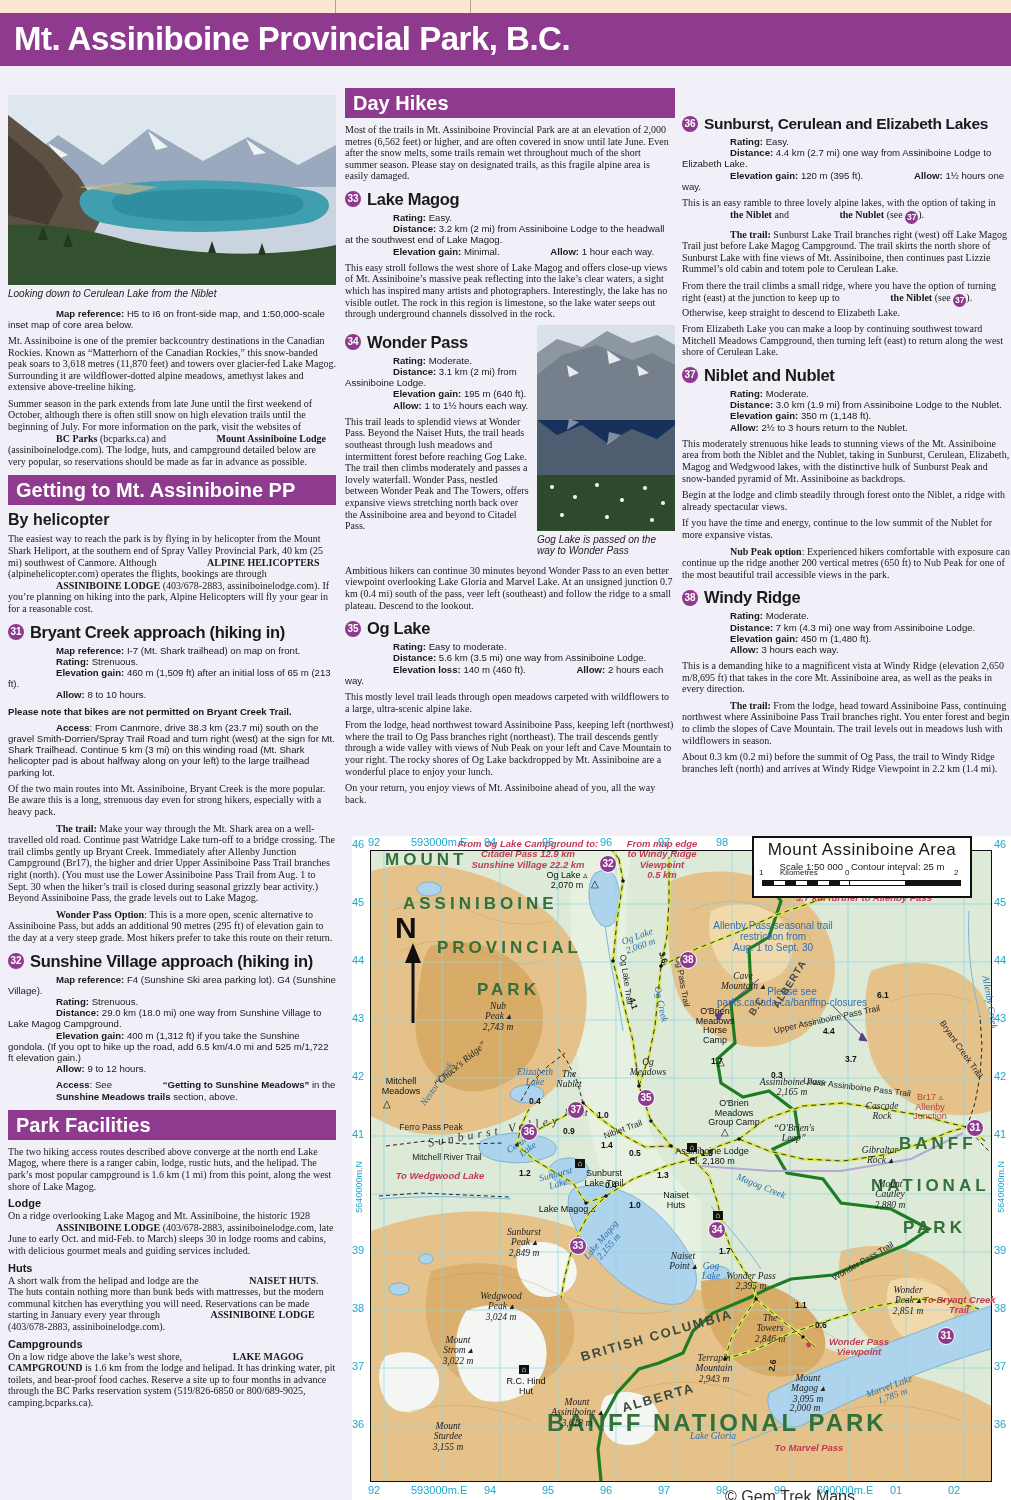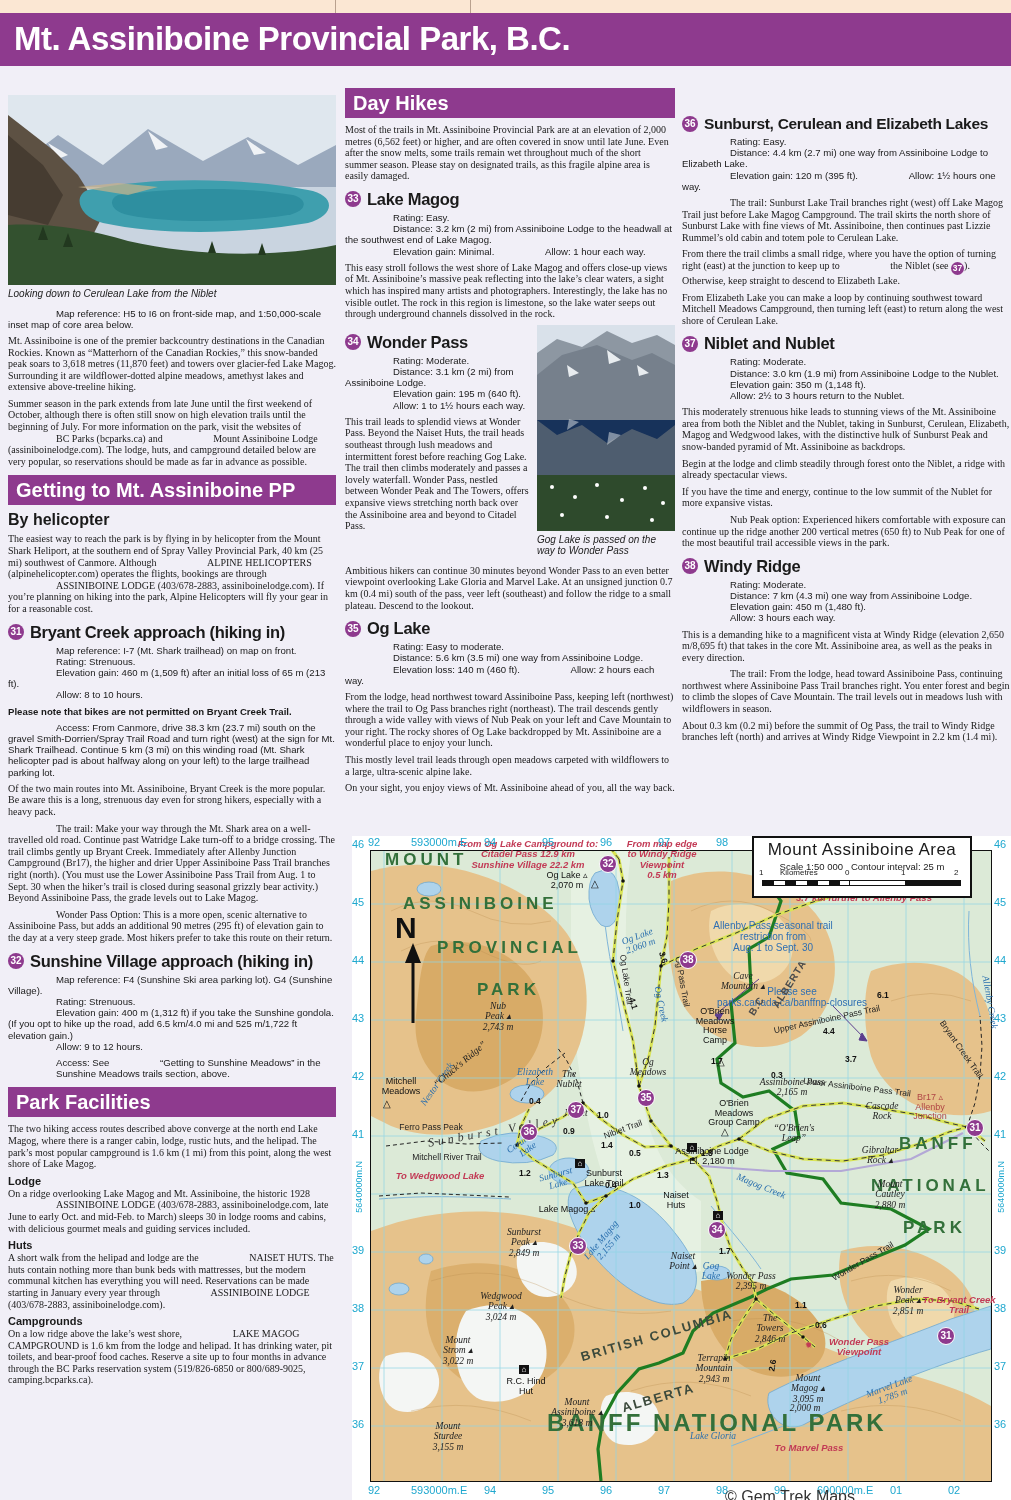--- a/index.html
+++ b/index.html
@@ -13,21 +13,21 @@
   #banner .t{position:absolute;left:14px;top:7px;font-weight:bold;font-size:33px;color:#fff;letter-spacing:-.5px;}
   
   .col{position:absolute;overflow:hidden;}
   #col-left{left:8px;top:95px;width:328px;height:1402px;}
   #col-mid{left:345px;top:88px;width:330px;height:746px;}
   #col-right{left:682px;top:115px;width:329px;height:719px;}
   .band{height:30px;background:#8e3a8e;color:#fff;font-weight:bold;font-size:20px;line-height:30px;padding-left:8px;margin:8px 0 6px 0;}
   .p{font-family:"Liberation Serif",serif;font-size:10px;line-height:11.6px;margin:0 0 5px 0;text-align:left;}
   .stat{font-size:9.6px;line-height:11.2px;}
   .stats{margin:0 0 5px 0;}
-  .bb{font-weight:normal;padding-left:48px;}
+  .bb{font-weight:bold;padding-left:48px;}
   .note-b{font-weight:bold;font-size:9.6px;line-height:11.2px;margin:0 0 5px 0;}
   .sans-p{font-size:9.6px;line-height:11.2px;margin:0 0 5px 0;}
   .subh{font-weight:bold;font-size:16px;margin:4px 0 4px 0;}
   .subh2{font-weight:bold;font-size:11px;margin:4px 0 1px 0;}
   .trail-head{display:flex;align-items:center;gap:6px;margin:8px 0 3px 0;}
   .trail-head .tname{font-weight:bold;font-size:16.5px;letter-spacing:-.3px;white-space:nowrap;}
   .badge{display:inline-block;flex:0 0 auto;width:16px;height:16px;border-radius:50%;background:#8e3a8e;color:#fff;
          font-weight:bold;font-size:10px;line-height:16px;text-align:center;font-style:normal;font-family:"Liberation Sans",sans-serif;}
   .badge.inline{width:13px;height:13px;line-height:13px;font-size:8.5px;vertical-align:-2px;}
   .caption{font-style:italic;font-size:10px;line-height:11.5px;margin:3px 0 8px 0;color:#222;}
@@ -127,20 +127,21 @@
     <p class="p"><span class="bb">The trail:</span><span> Make your way through the Mt. Shark area on a well-travelled old road. Continue past Watridge Lake turn-off to a bridge crossing. The trail climbs gently up Bryant Creek. Immediately after Allenby Junction Campground (Br17), the higher and drier Upper Assiniboine Pass Trail branches right (north). (You must use the Lower Assiniboine Pass Trail from Aug. 1 to Sept. 30 when the hiker’s trail is closed during seasonal grizzly bear activity.) Beyond Assiniboine Pass, the grade levels out to Lake Magog.</span></p>
     <p class="p"><span class="bb">Wonder Pass Option</span><span>: This is a more open, scenic alternative to Assiniboine Pass, but adds an additional 90 metres (295 ft) of elevation gain to the day at a very steep grade. Most hikers prefer to take this route on their return.</span></p>
 
     <div class="trail-head">
       <span class="badge">32</span>
       <span class="tname">Sunshine Village approach (hiking in)</span>
     </div>
     <div class="stats">
       <div class="stat"><span class="bb">Map reference:</span><span> F4 (Sunshine Ski area parking lot). G4 (Sunshine Village).</span></div>
       <div class="stat"><span class="bb">Rating:</span><span> Strenuous.</span></div>
+      <div class="stat"><span class="bb">Distance:</span><span> 29.0 km (18.0 mi) one way from Sunshine Village to Lake Magog Campground.</span></div>
       <div class="stat"><span class="bb">Elevation gain:</span><span> 400 m (1,312 ft) if you take the Sunshine gondola. (If you opt to hike up the road, add 6.5 km/4.0 mi and 525 m/1,722 ft elevation gain.)</span></div>
       <div class="stat"><span class="bb">Allow:</span><span> 9 to 12 hours.</span></div>
     </div>
     <div class="sans-p"><span class="bb">Access</span><span>: See </span><span class="bb">“Getting to Sunshine Meadows”</span><span> in the </span><span class="bb">Sunshine Meadows trails</span><span> section, above.</span></div>
 
     <div class="band">Park Facilities</div>
     <p class="p">The two hiking access routes described above converge at the north end Lake Magog, where there is a ranger cabin, lodge, rustic huts, and the helipad. The park’s most popular campground is 1.6 km (1 mi) from this point, along the west shore of Lake Magog.</p>
     <div class="subh2">Lodge</div>
     <p class="p"><span>On a ridge overlooking Lake Magog and Mt. Assiniboine, the historic 1928 </span><span class="bb">ASSINIBOINE LODGE</span><span> (403/678-2883, assiniboinelodge.com, late June to early Oct. and mid-Feb. to March) sleeps 30 in lodge rooms and cabins, with delicious gourmet meals and guiding services included.</span></p>
     <div class="subh2">Huts</div>
@@ -205,35 +206,36 @@
 
     <div class="trail-head">
       <span class="badge">35</span>
       <span class="tname">Og Lake</span>
     </div>
     <div class="stats">
       <div class="stat"><span class="bb">Rating:</span><span> Easy to moderate.</span></div>
       <div class="stat"><span class="bb">Distance:</span><span> 5.6 km (3.5 mi) one way from Assiniboine Lodge.</span></div>
       <div class="stat"><span class="bb">Elevation loss:</span><span> 140 m (460 ft). </span><span class="bb">Allow:</span><span> 2 hours each way.</span></div>
     </div>
+    <p class="p">This mostly level trail leads through open meadows carpeted with wildflowers to a large, ultra-scenic alpine lake.</p>
     <p class="p">From the lodge, head northwest toward Assiniboine Pass, keeping left (northwest) where the trail to Og Pass branches right (northeast). The trail descends gently through a wide valley with views of Nub Peak on your left and Cave Mountain to your right. The rocky shores of Og Lake backdropped by Mt. Assiniboine are a wonderful place to enjoy your lunch.</p>
-    <p class="p">This mostly level trail leads through open meadows carpeted with wildflowers to a large, ultra-scenic alpine lake.</p>
-    <p class="p">On your sight, you enjoy views of Mt. Assiniboine ahead of you, all the way back.</p>
+    <p class="p">On your return, you enjoy views of Mt. Assiniboine ahead of you, all the way back.</p>
   </div>
 
   <div id="col-right" class="col">
     <div class="trail-head" style="margin-top:0">
       <span class="badge">36</span>
       <span class="tname" style="font-size:15.5px">Sunburst, Cerulean and Elizabeth Lakes</span>
     </div>
     <div class="stats">
       <div class="stat"><span class="bb">Rating:</span><span> Easy.</span></div>
       <div class="stat"><span class="bb">Distance:</span><span> 4.4 km (2.7 mi) one way from Assiniboine Lodge to Elizabeth Lake.</span></div>
       <div class="stat"><span class="bb">Elevation gain:</span><span> 120 m (395 ft). </span><span class="bb">Allow:</span><span> 1½ hours one way.</span></div>
     </div>
+    <p class="p"><span>This is an easy ramble to three lovely alpine lakes, with the option of taking in </span><span class="bb">the Niblet</span><span> and </span><span class="bb">the Nublet</span><span> (see </span><span class="badge inline">37</span><span>).</span></p>
     <p class="p"><span class="bb">The trail:</span><span> Sunburst Lake Trail branches right (west) off Lake Magog Trail just before Lake Magog Campground. The trail skirts the north shore of Sunburst Lake with fine views of Mt. Assiniboine, then continues past Lizzie Rummel’s old cabin and totem pole to Cerulean Lake.</span></p>
     <p class="p"><span>From there the trail climbs a small ridge, where you have the option of turning right (east) at the junction to keep up to </span><span class="bb">the Niblet</span><span> (see </span><span class="badge inline">37</span><span>). Otherwise, keep straight to descend to Elizabeth Lake.</span></p>
     <p class="p">From Elizabeth Lake you can make a loop by continuing southwest toward Mitchell Meadows Campground, then turning left (east) to return along the west shore of Cerulean Lake.</p>
 
     <div class="trail-head">
       <span class="badge">37</span>
       <span class="tname">Niblet and Nublet</span>
     </div>
     <div class="stats">
       <div class="stat"><span class="bb">Rating:</span><span> Moderate.</span></div>

